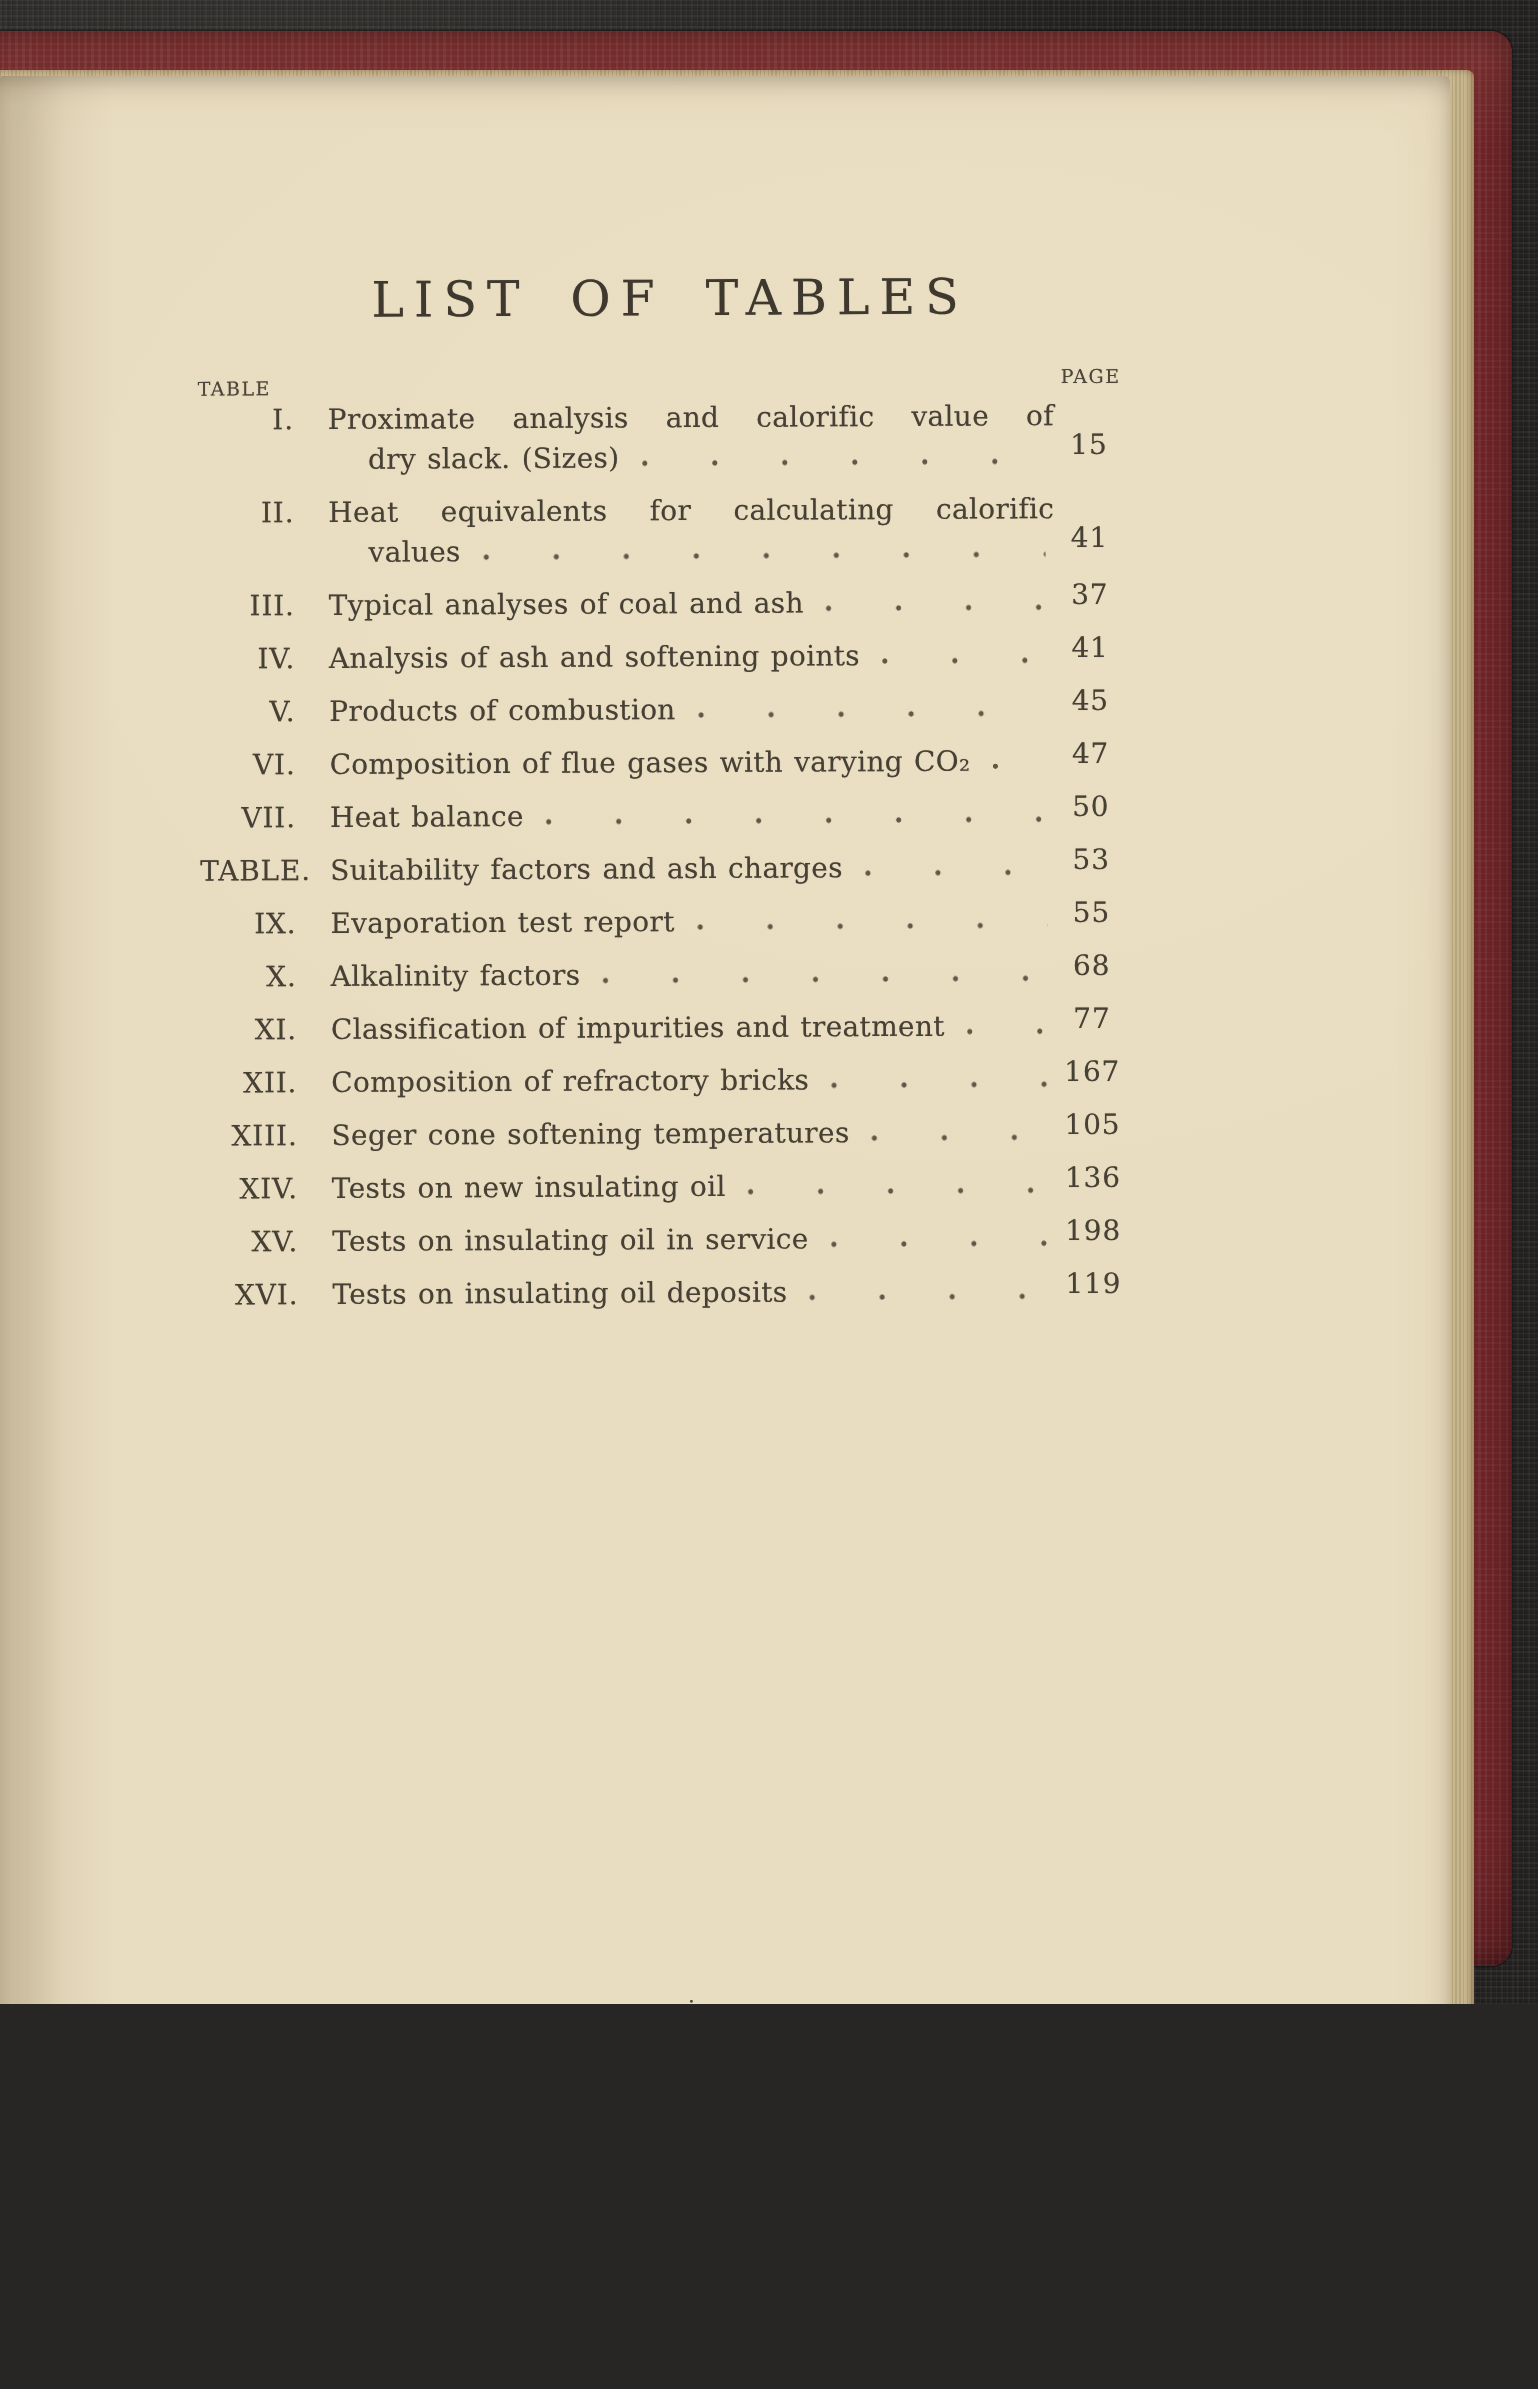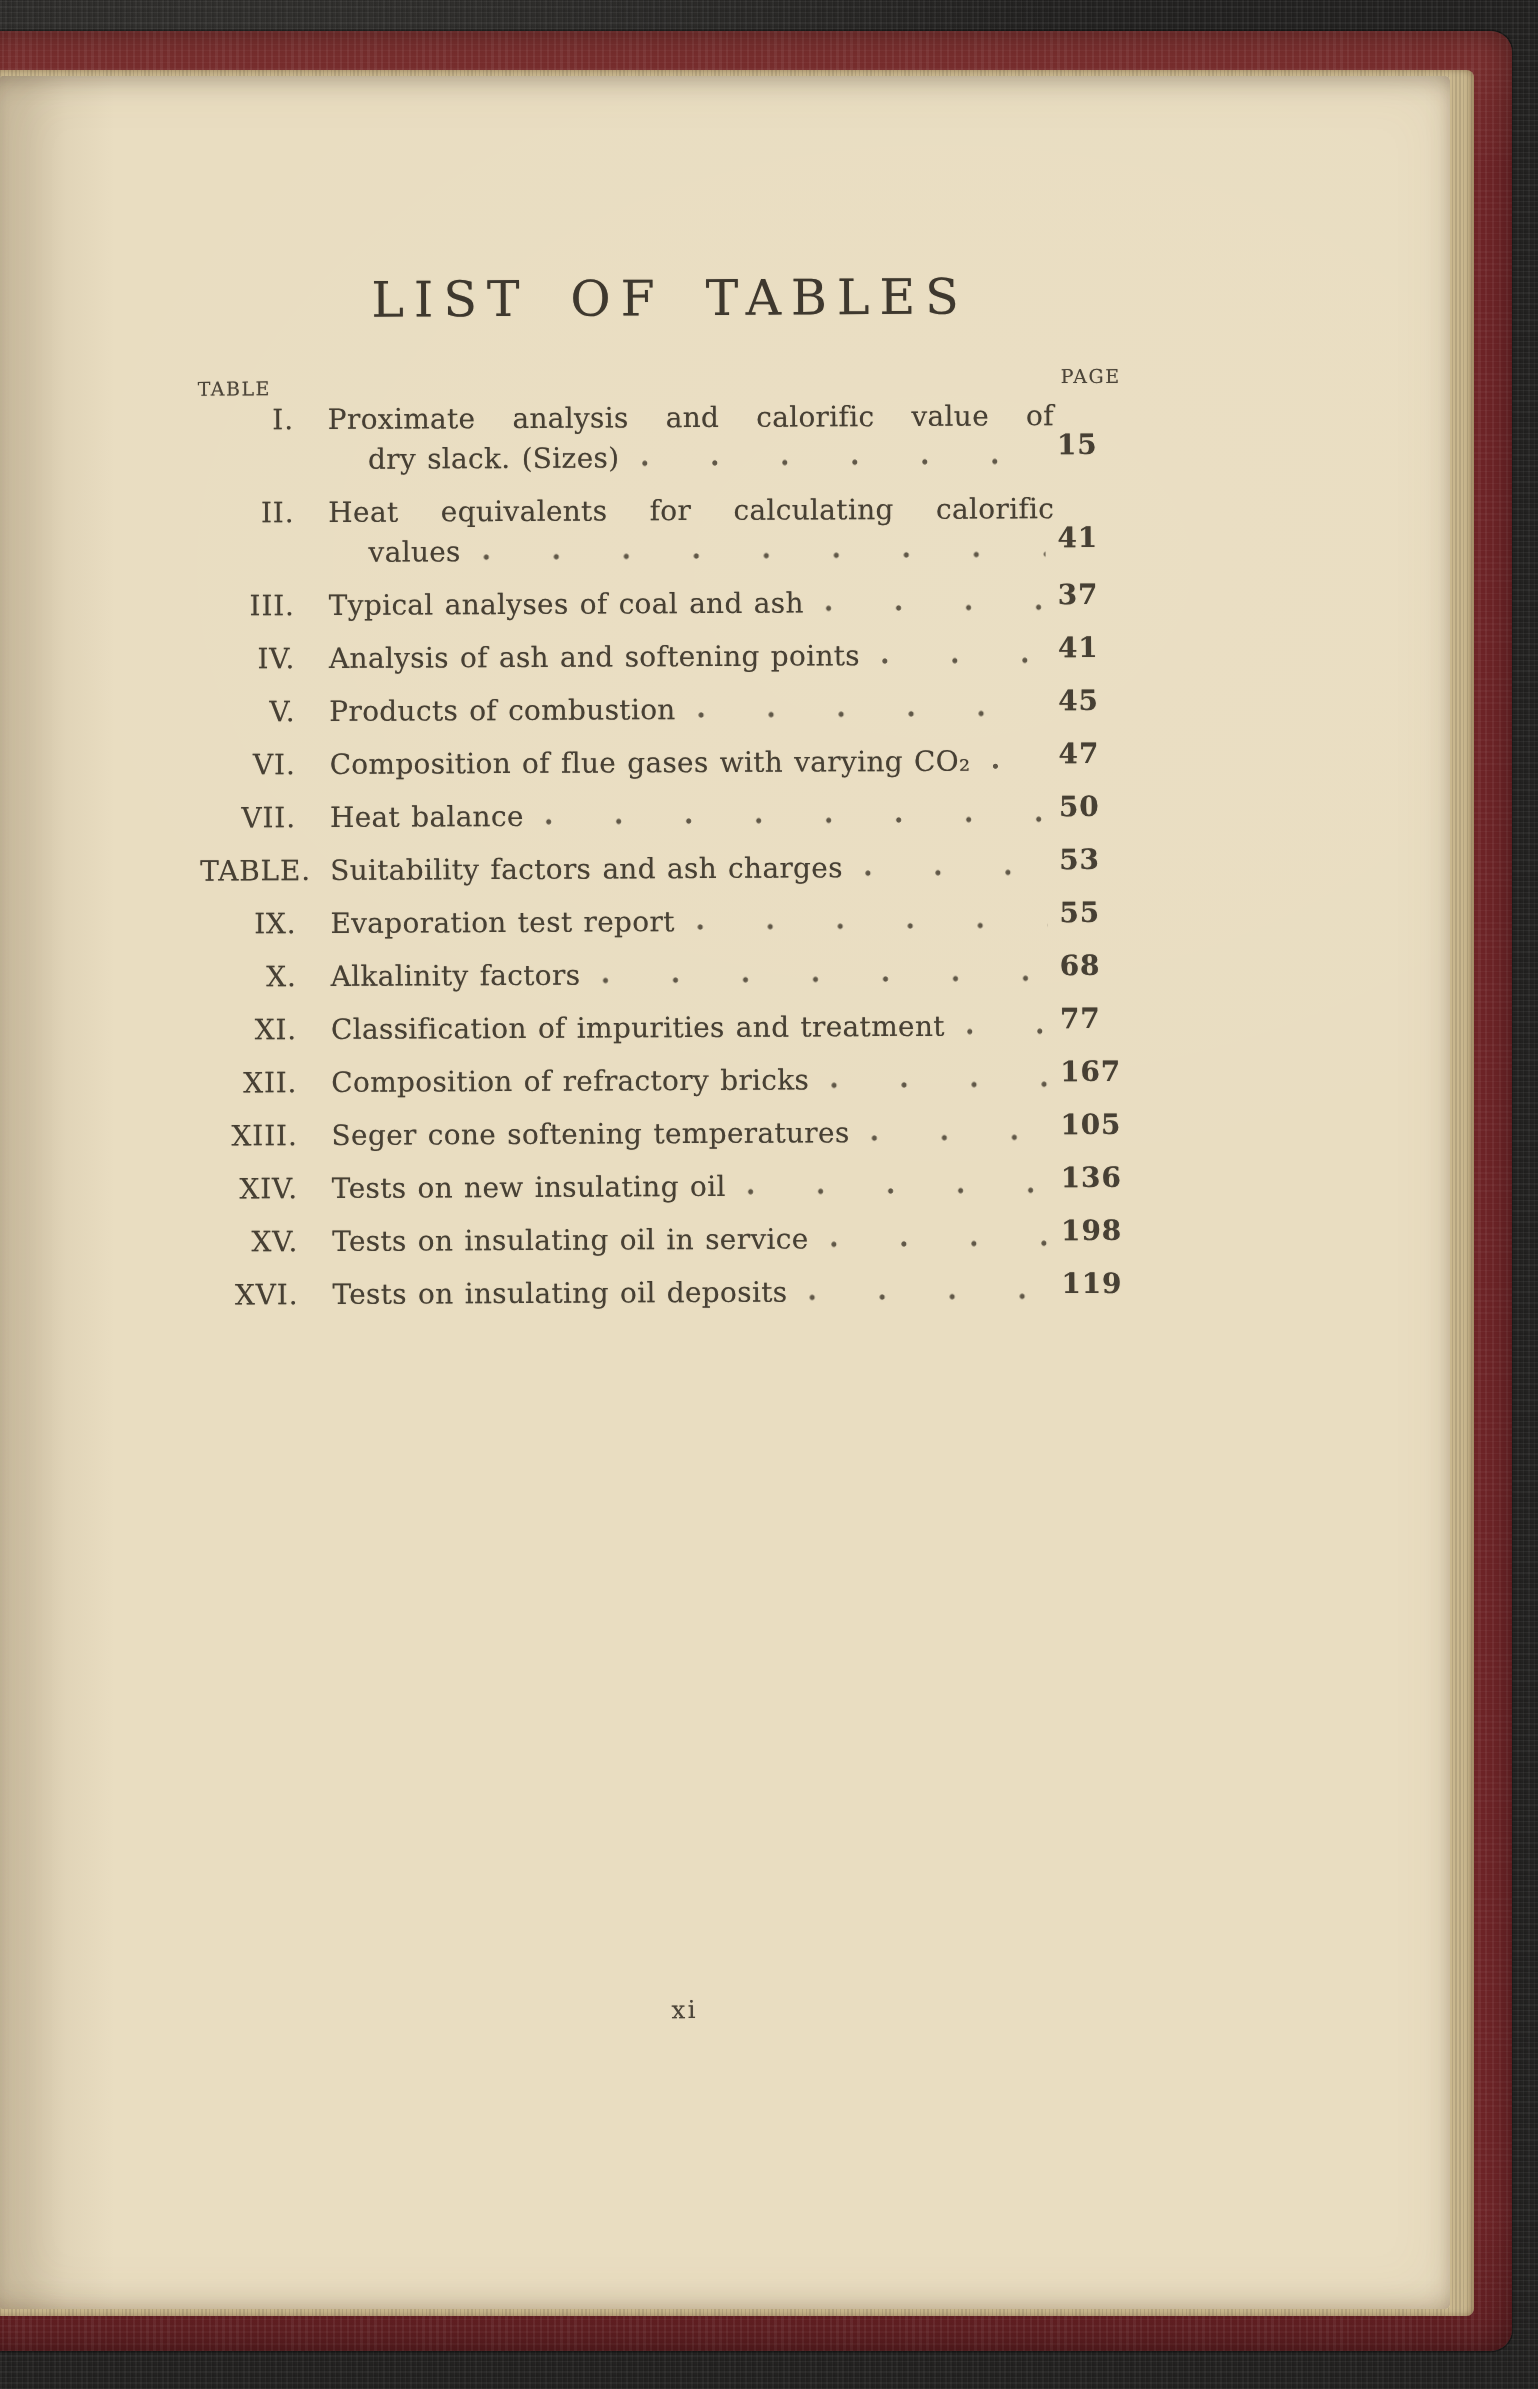--- a/index.html
+++ b/index.html
@@ -3,21 +3,21 @@
 <meta charset="utf-8">
 <style>
   * { box-sizing: border-box; margin: 0; padding: 0; }
   html,body { width:1538px; height:2389px; }
   body{
     font-family:"DejaVu Serif", "Liberation Serif", serif;
     background:#272624;
     overflow:hidden;
   }
   .scene{
-    position:relative; width:1538px; height:2389px; overflow:hidden;
+    position:relative; width:1538px; height:2004px; overflow:hidden;
     background-color:#2b2a27;
     background-image:
       repeating-linear-gradient(0deg, rgba(255,255,255,0.045) 0 1.5px, rgba(0,0,0,0.05) 1.5px 3.1px, transparent 3.1px 5.4px),
       repeating-linear-gradient(90deg, rgba(255,255,255,0.035) 0 1.5px, rgba(0,0,0,0.06) 1.5px 3.1px, transparent 3.1px 5.4px),
       radial-gradient(1223px 918px at 18% 12%, #3a3936, #232221 70%);
   }
   
   .cover{
     position:absolute; left:-26px; top:31px; right:26px; bottom:38px;
     background:
@@ -86,22 +86,22 @@
     text-align:justify; text-align-last:justify;
     padding-right:67px;
   }
   .line.second .text{ padding-left:40px; }
   .leader{
     flex:1 1 auto; height:7.6px; margin:0 12.2px 0 21.4px; min-width:0;
     background-image: radial-gradient(circle at 3.8px 3.8px, rgba(72,64,50,0.85) 2.1px, rgba(0,0,0,0) 2.9px);
     background-size:70px 7.6px; background-repeat:repeat-x;
   }
   .pagenum{
-    flex:none; width:64px; text-align:left;
-    position:relative; top:-6.9px; letter-spacing:0.8px;font-weight:bold;
+    flex:none; width:64px; text-align:center;
+    position:relative; top:-6.9px; letter-spacing:0.8px;
   }
   .pagenum.twoline{ top:-11.5px; }
   .footer-folio{
     position:absolute; top:1921px; left:202px; width:923px;
     text-align:center; padding-left:34px;
     font-size:24.5px; letter-spacing:2.3px; color:#4c4539;
   }
 </style>
 </head>
 <body>

